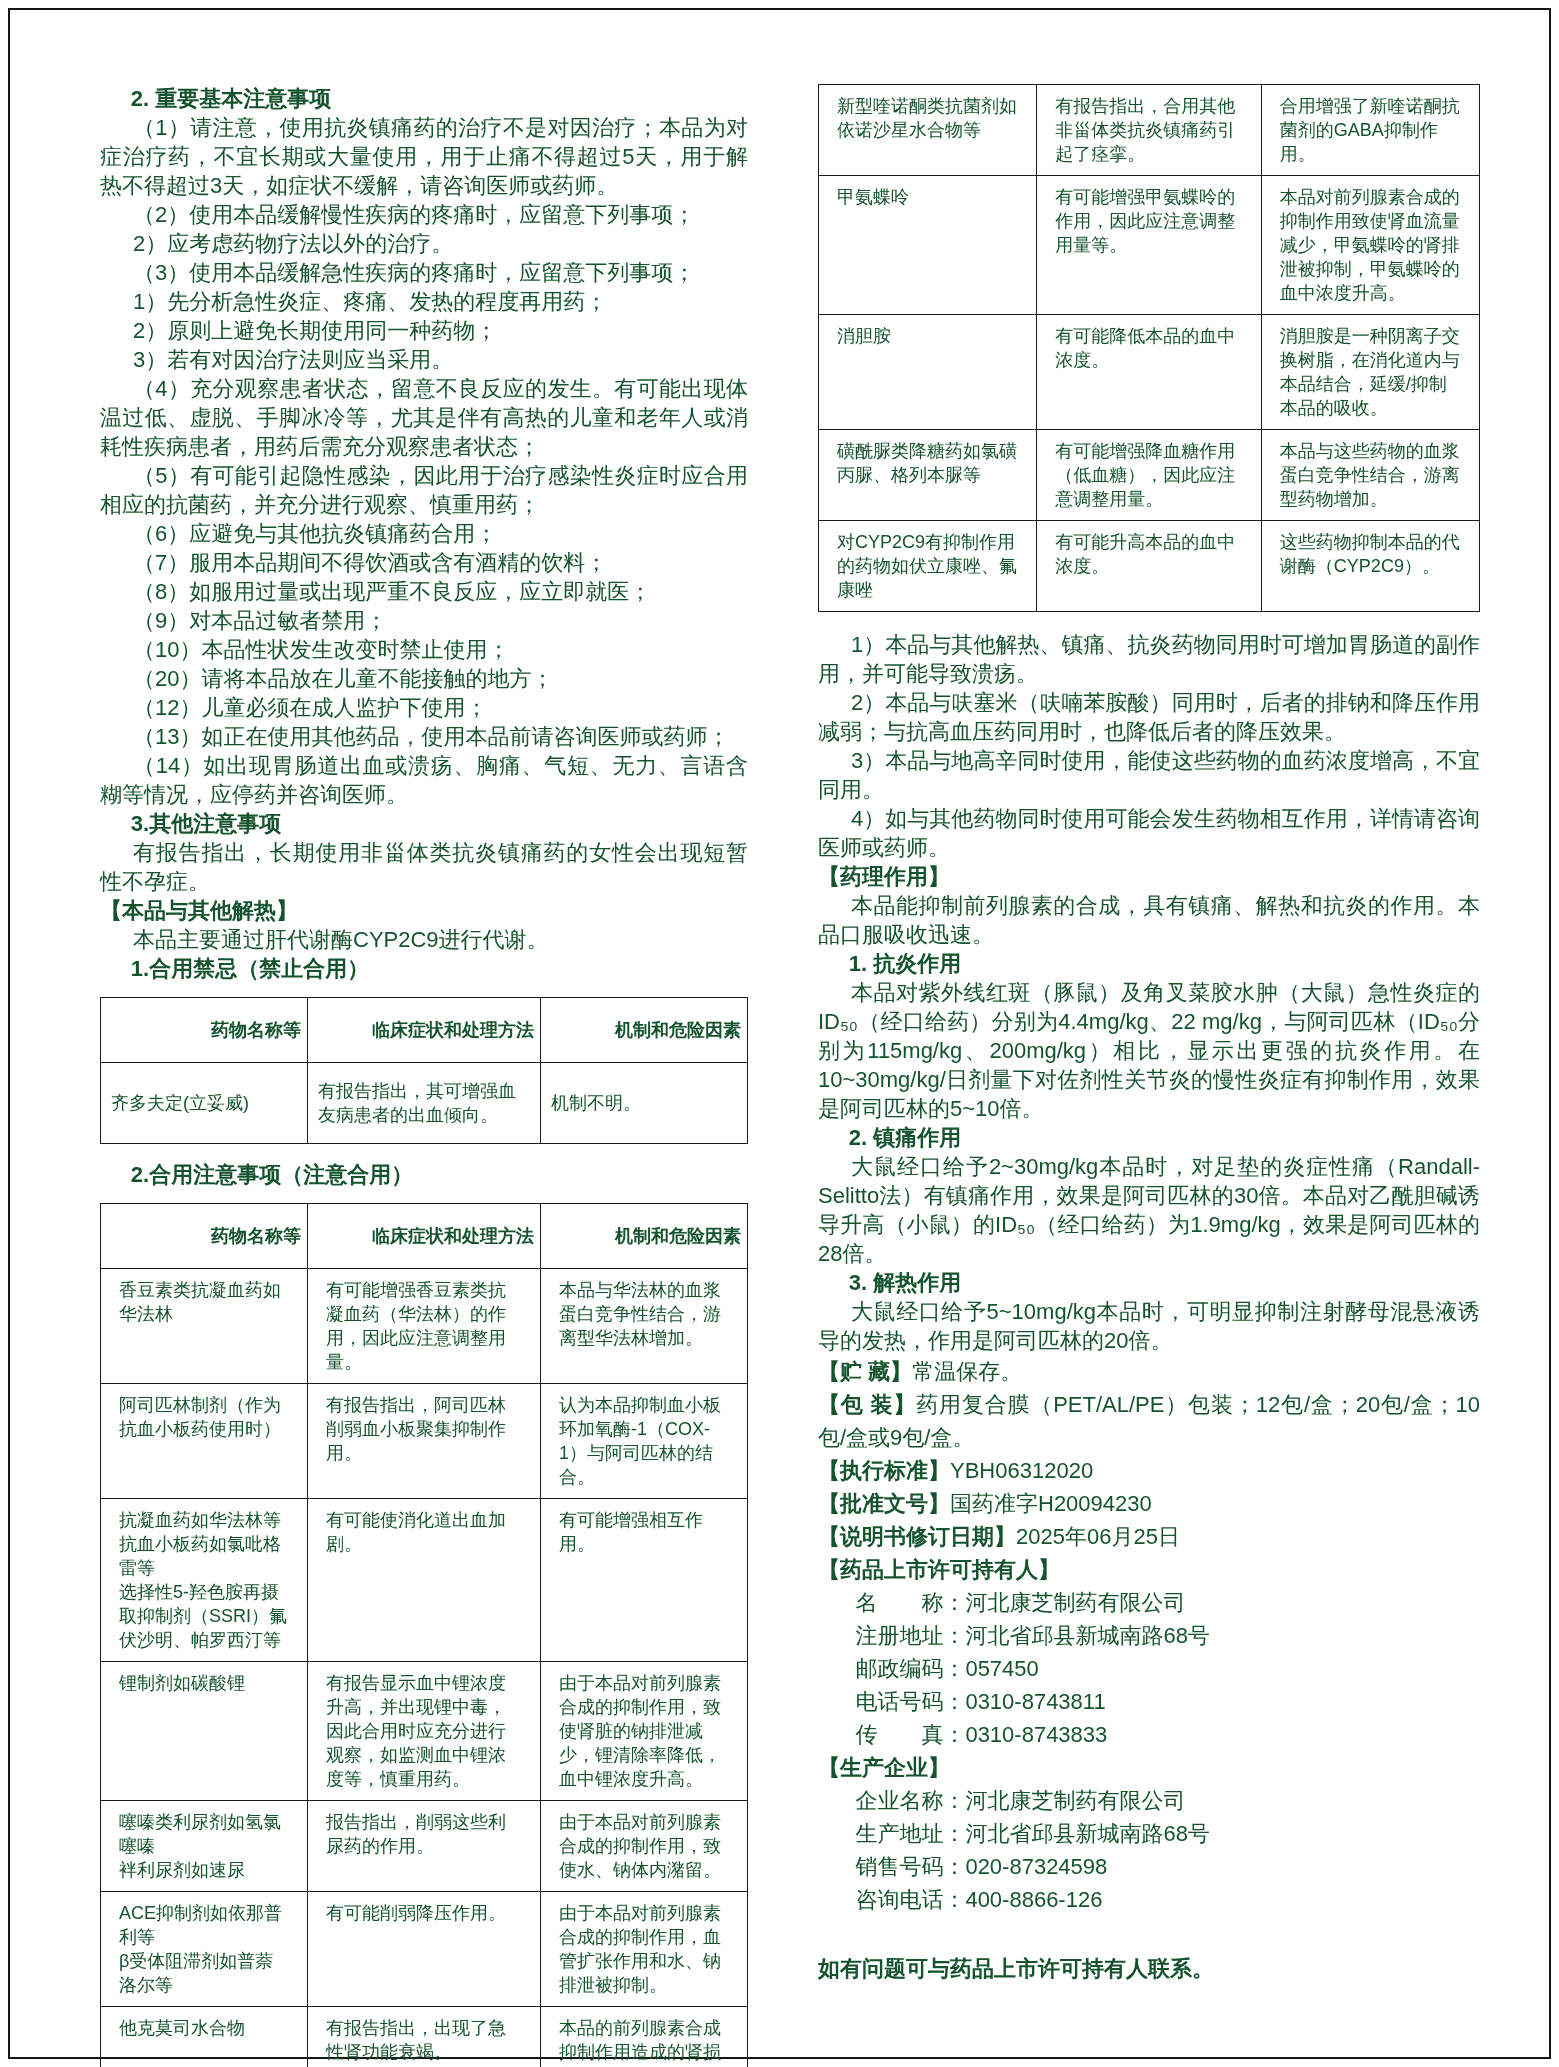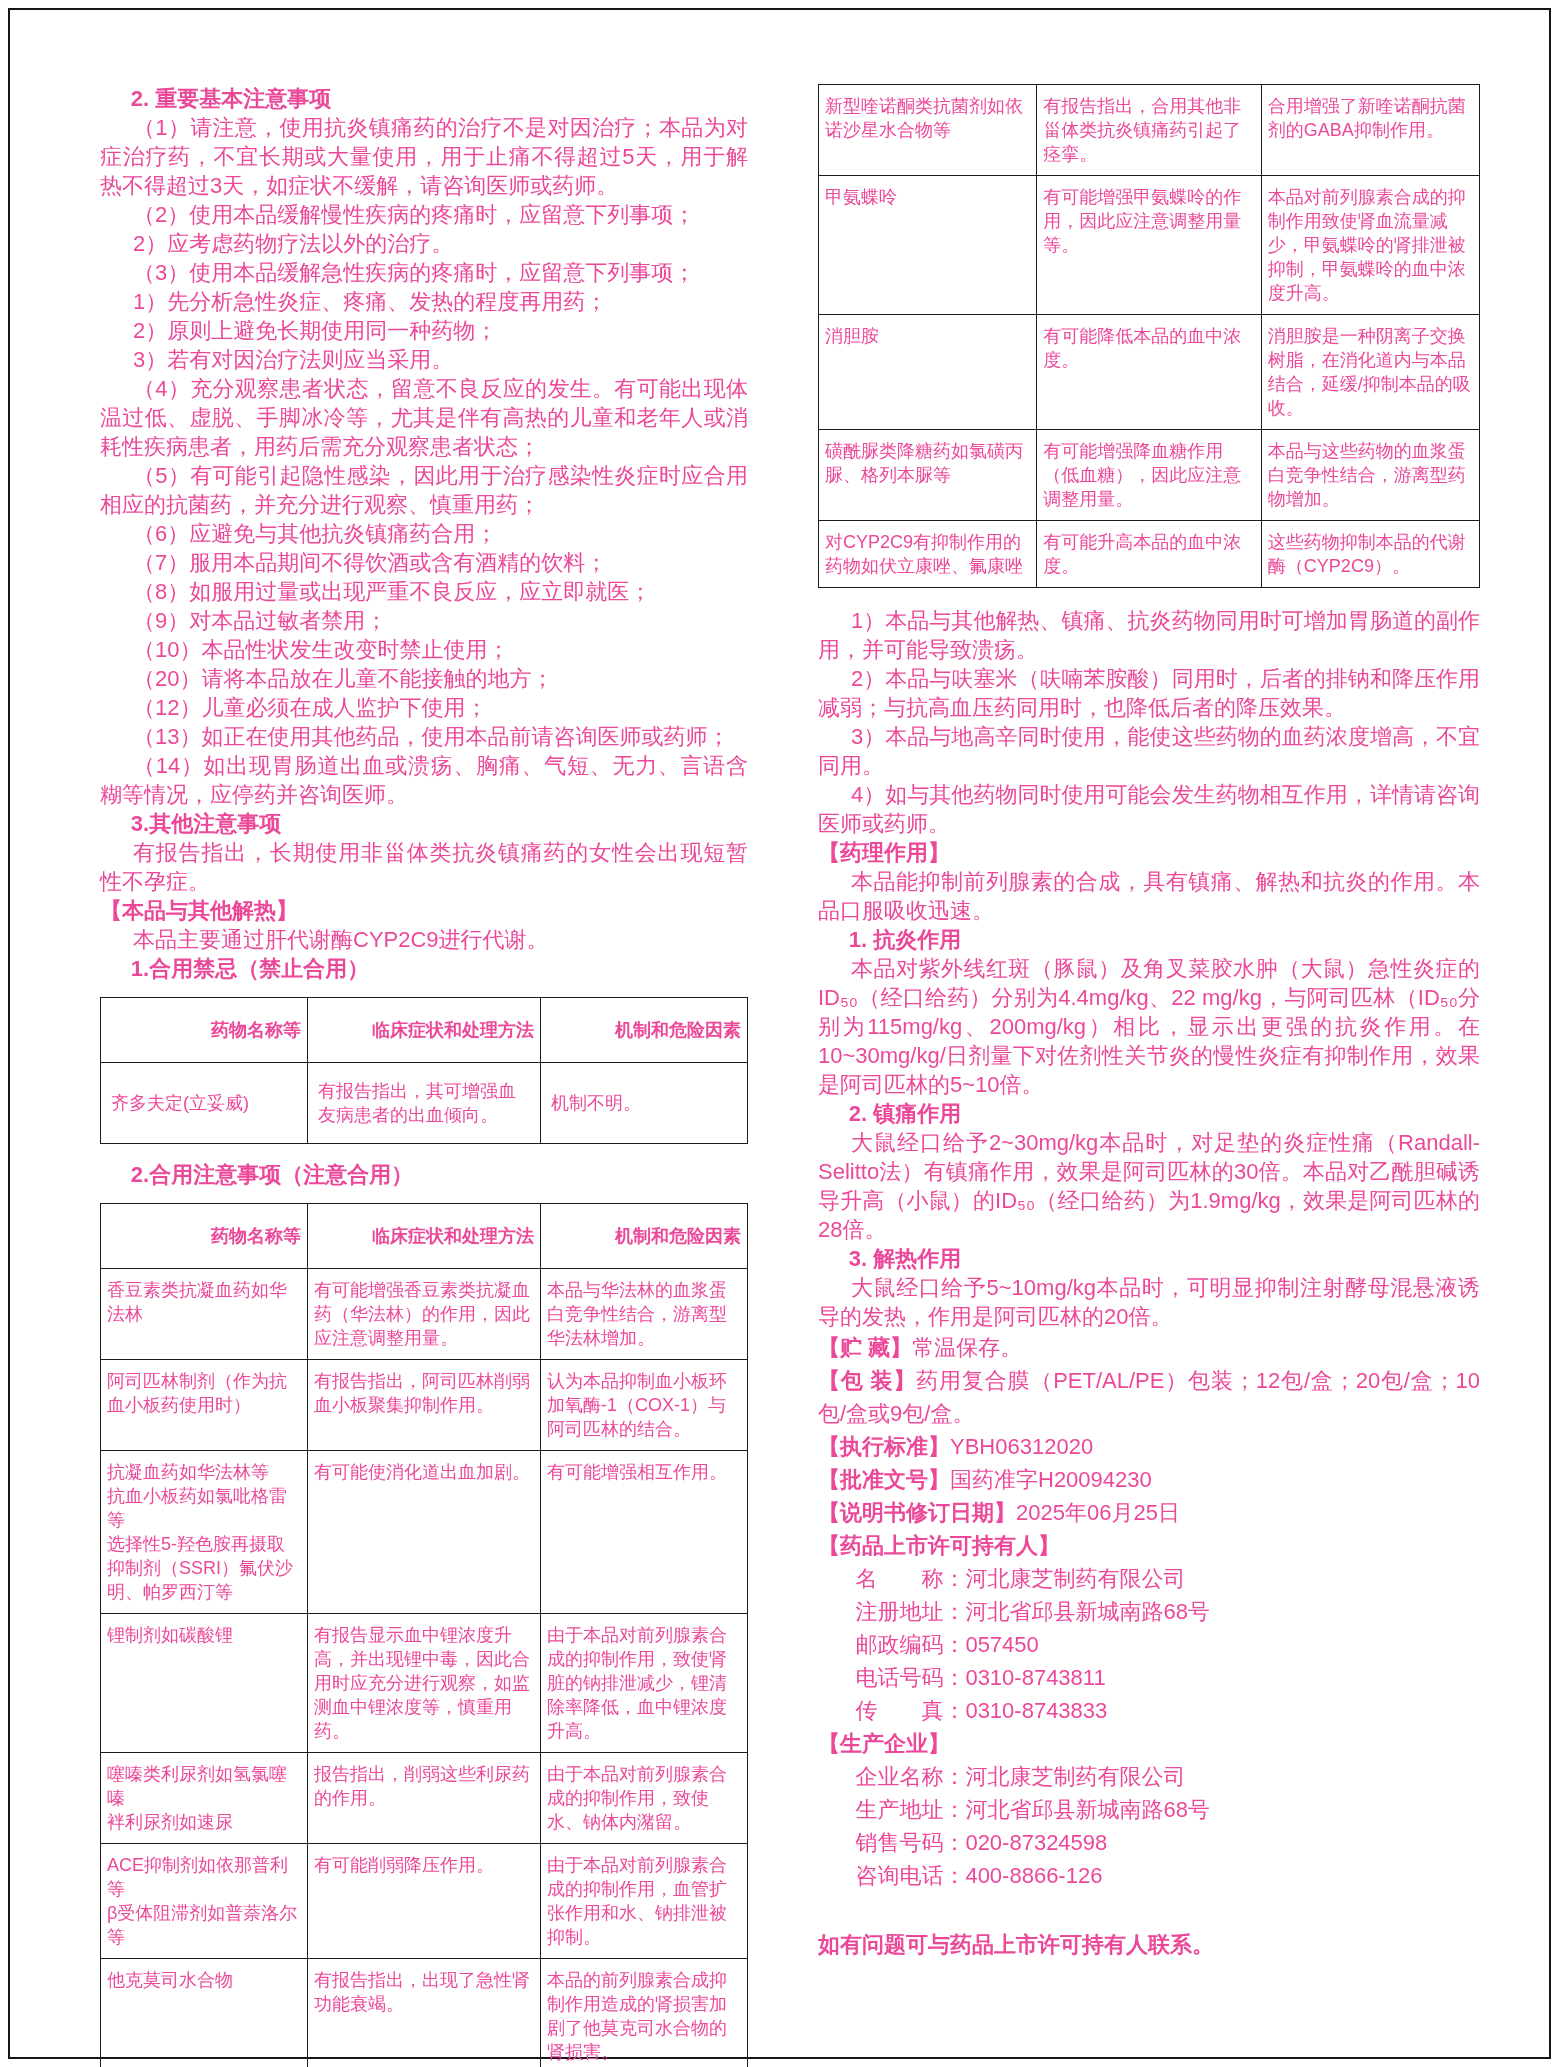--- a/index.html
+++ b/index.html
@@ -1,21 +1,21 @@
 <!DOCTYPE html>
 <html><head>
 <meta charset="utf-8">
 <style>
   html,body{margin:0;padding:0;background:#e8e8e8;}
   .page{
     position:relative;
     width:1559px;height:2067px;
     background:#ffffff;
     font-family:"Liberation Sans","DejaVu Sans",sans-serif;
-    color:#ec4899;
+    color:#14532d;
     overflow:hidden;
     margin:0 auto;
   }
   .frame{
     position:absolute;inset:8px;
     border:2px solid #151515;
     pointer-events:none;
   }
   .cols{
     position:absolute;
@@ -37,21 +37,21 @@
   table.tbl{
     border-collapse:collapse;
     width:100%;
     table-layout:fixed;
   }
   table.tbl.m{margin:14px 0 16px 0;}
   .tbl th,.tbl td{
     border:1.5px solid #1a1a1a;
     font-size:18px;
     line-height:24px;
-    padding:9px 6px;
+    padding:9px 18px;
     vertical-align:top;
     word-break:break-all;
   }
   .tbl th{
     text-align:right;
     font-weight:bold;
     padding:20px 6px;
     vertical-align:middle;
   }
   .tbl td{white-space:pre-line;}

